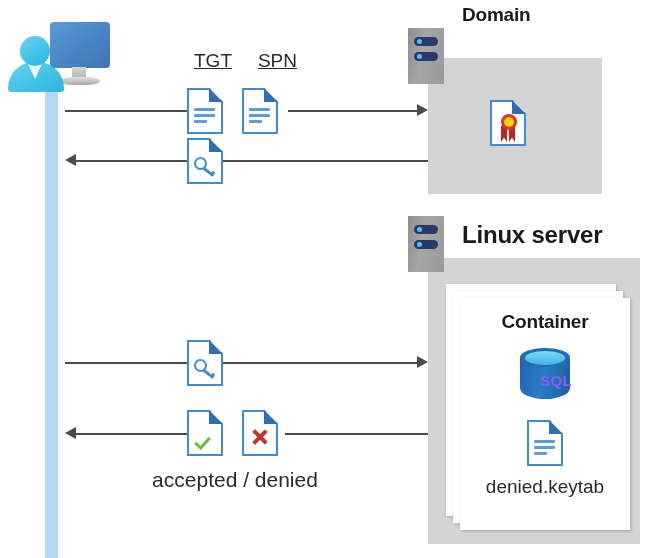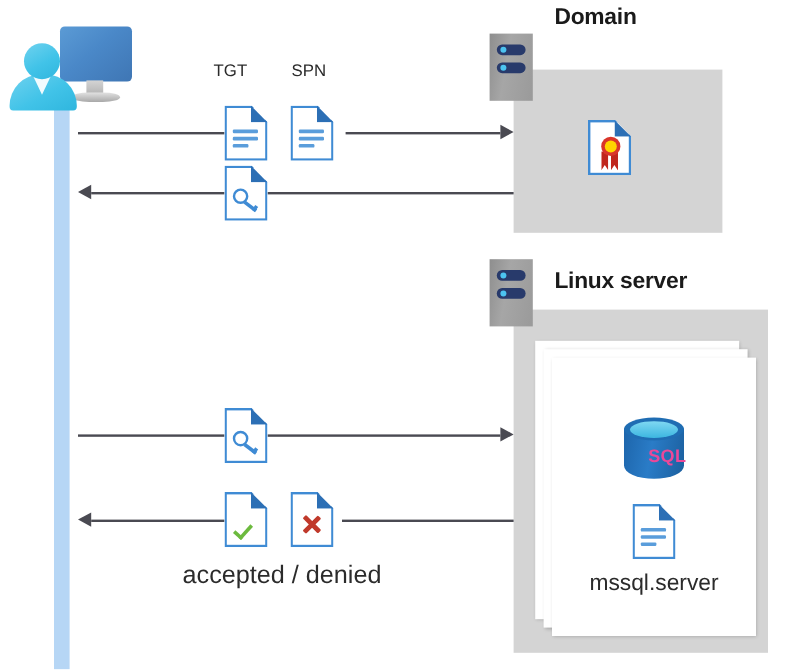--- a/index.html
+++ b/index.html
@@ -31,21 +31,21 @@
     line-height: 26px;
   }
   #dc-title {
     left: 462px; top: 2px;
     font-size: 19px;
     line-height: 25px;
     width: 180px;
   }
   #linux-title {
     left: 462px; top: 222px;
-    font-size: 19px;
+    font-size: 24px;
     line-height: 25px;
   }
   #container-title {
     left: 0; right: 0; top: 310px;
     text-align: center;
     font-size: 19px;
     line-height: 24px;
   }
 
   
@@ -272,24 +272,25 @@
     position: absolute;
     left: 3px; top: 3px;
     width: 10px; height: 10px;
     border-radius: 50%;
     background: #ffd400;
   }
 
   
   .doc-label {
     position: absolute;
-    font-size: 14px;
+    font-size: 19px;
     color: #2b2b2b;
-    text-align: left;
+    text-align: right;
     width: 54px;
+    text-decoration: underline;
   }
 
   
   #sql-db { left: 520px; top: 348px; width: 50px; height: 58px; }
   #sql-body {
     position: absolute;
     left: 0; top: 9px;
     width: 50px; height: 42px;
     background: linear-gradient(100deg, #1d65ab 0%, #2a7cc7 45%, #1b5f9e 100%);
     border-radius: 0 0 25px 25px / 0 0 11px 11px;
@@ -306,21 +307,21 @@
     left: 5px; top: 3px;
     width: 40px; height: 14px;
     border-radius: 50%;
     background: linear-gradient(180deg, #7fd8f2, #3cb6e0);
   }
   #sql-text {
     position: absolute;
     left: 0; top: 24px;
     width: 72px;
     text-align: center;
-    color: #ec4899;
+    color: #8b5cf6;
     font-size: 15px;
     font-weight: bold;
     letter-spacing: 0.3px;
   }
 
   #accepted-denied-label {
     left: 100px; top: 468px;
     width: 270px;
     text-align: center;
     font-size: 21px;
@@ -379,37 +380,38 @@
       <div class="cert-medal">
         <div class="cert-medal-inner"></div>
       </div>
     </div>
   </div>
 
   <div class="abs card" id="card-back"></div>
   <div class="abs card" id="card-mid"></div>
   <div class="abs card" id="card-front"></div>
 
+  <div class="abs title-bold" id="container-title" style="left:460px; width:170px;">Container</div>
 
   <div class="abs" id="sql-db">
     <div id="sql-body"></div>
     <div id="sql-top-outer">
       <div id="sql-top-inner"></div>
     </div>
     <div id="sql-text">SQL</div>
   </div>
 
   <div class="doc" style="left:527px; top:420px;">
     <div class="sheet"></div>
     <div class="fold"></div>
     <div class="line l1"></div>
     <div class="line l2"></div>
     <div class="line l3"></div>
   </div>
-  <div class="abs" id="keytab-label">mssql.server</div>
+  <div class="abs" id="keytab-label">denied.keytab</div>
 
   <div class="abs flow-line" style="left:65px; top:110px; width:122px;"></div>
   <div class="abs flow-line" style="left:288px; top:110px; width:129px;"></div>
   <div class="abs arrow-head right" style="left:417px; top:104px;"></div>
 
   <div class="abs doc-label" style="left:178px; top:50px;">TGT</div>
   <div class="doc" style="left:187px; top:88px;">
     <div class="sheet"></div>
     <div class="fold"></div>
     <div class="line l1"></div>

